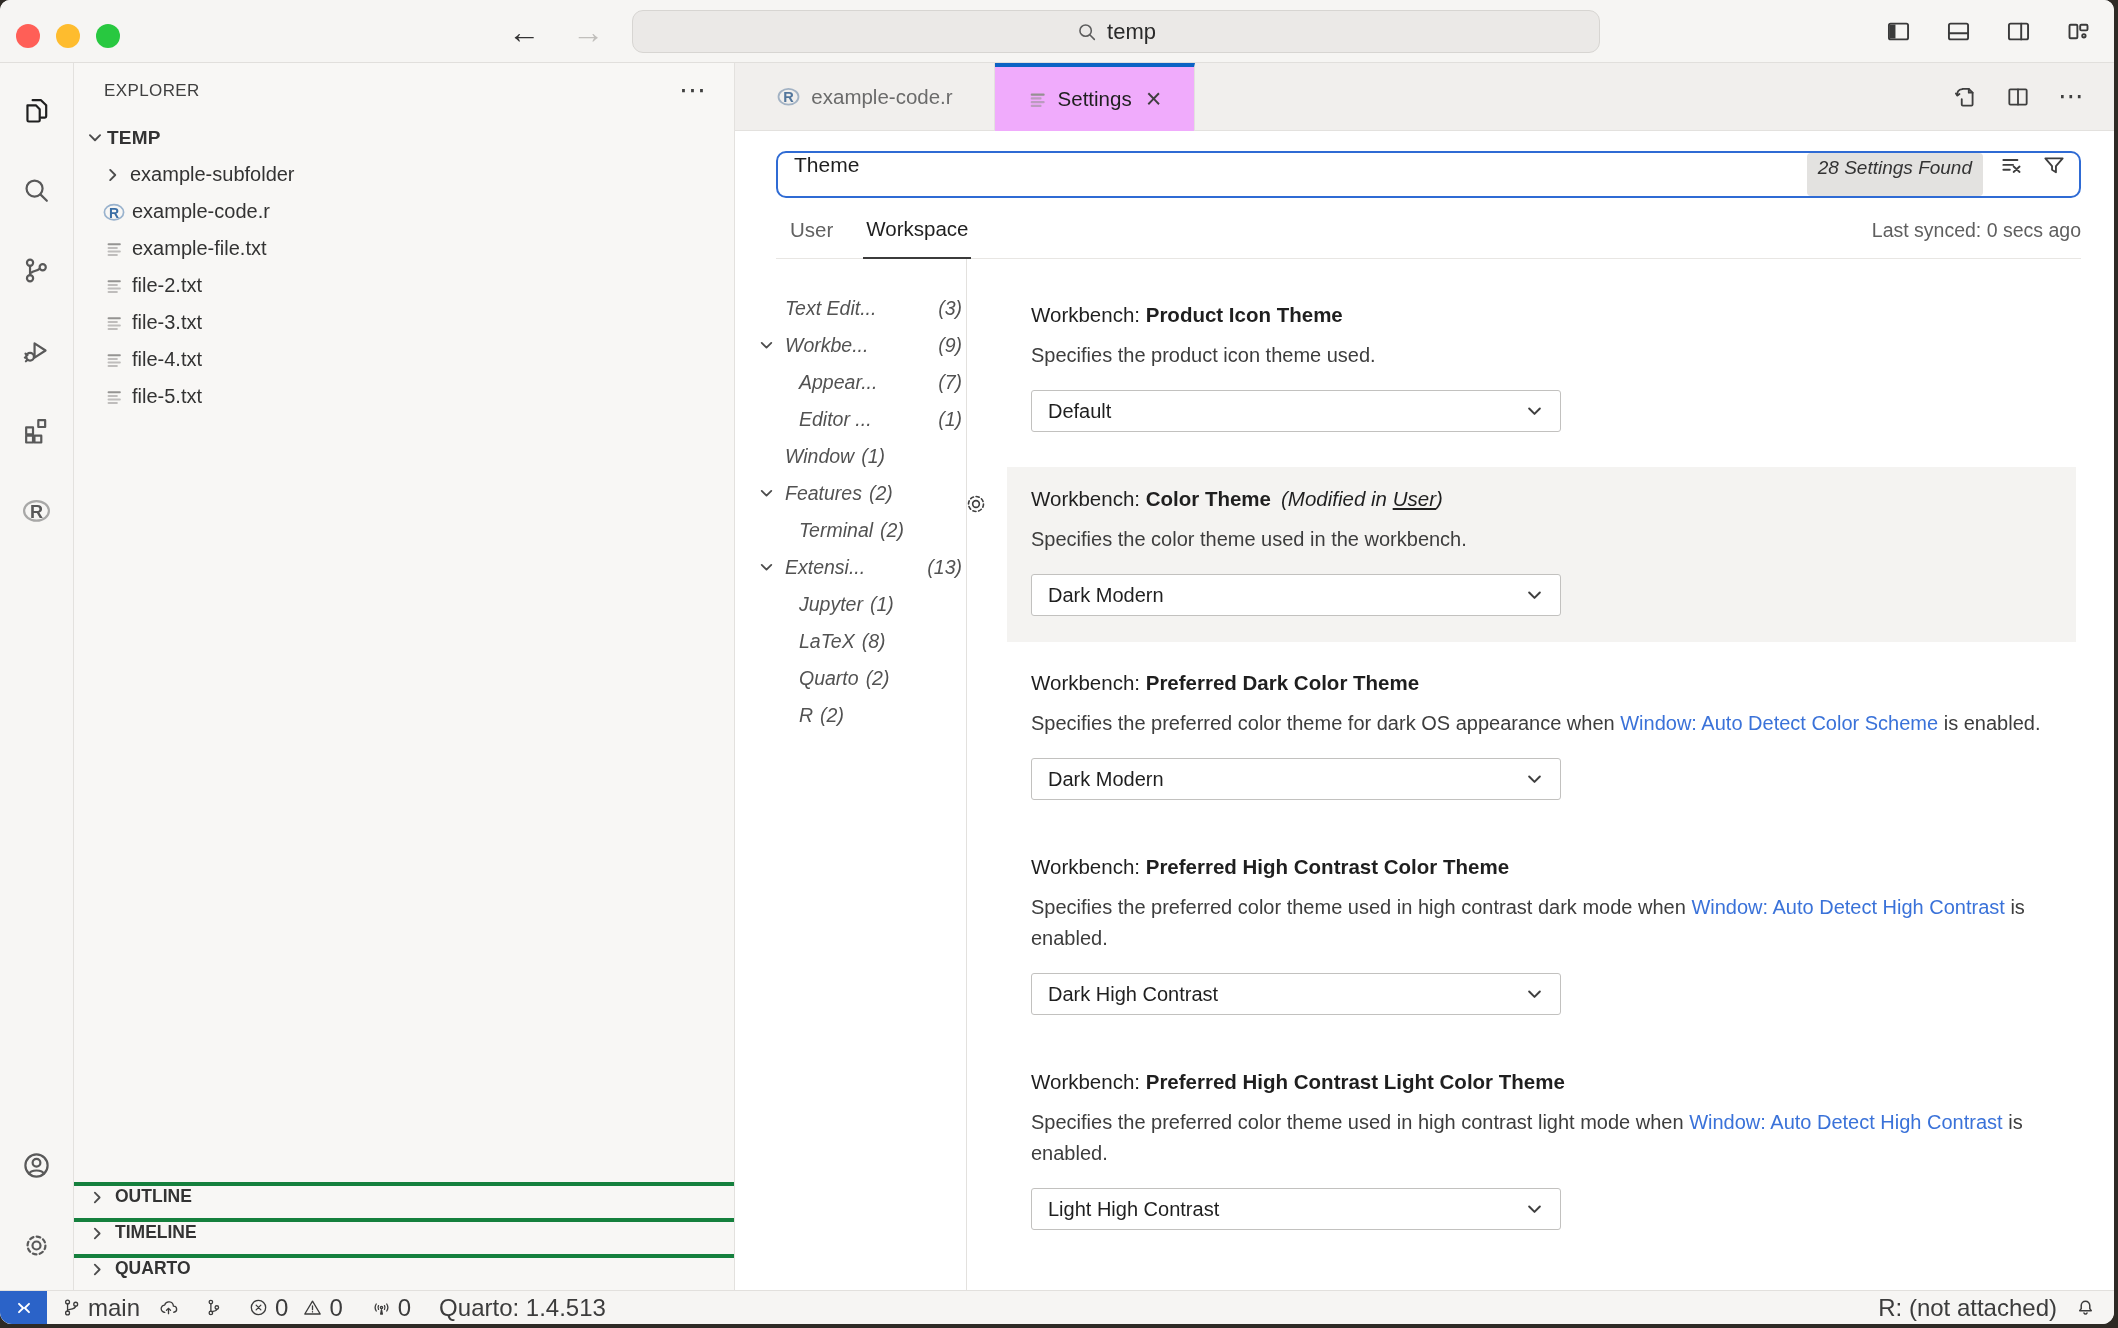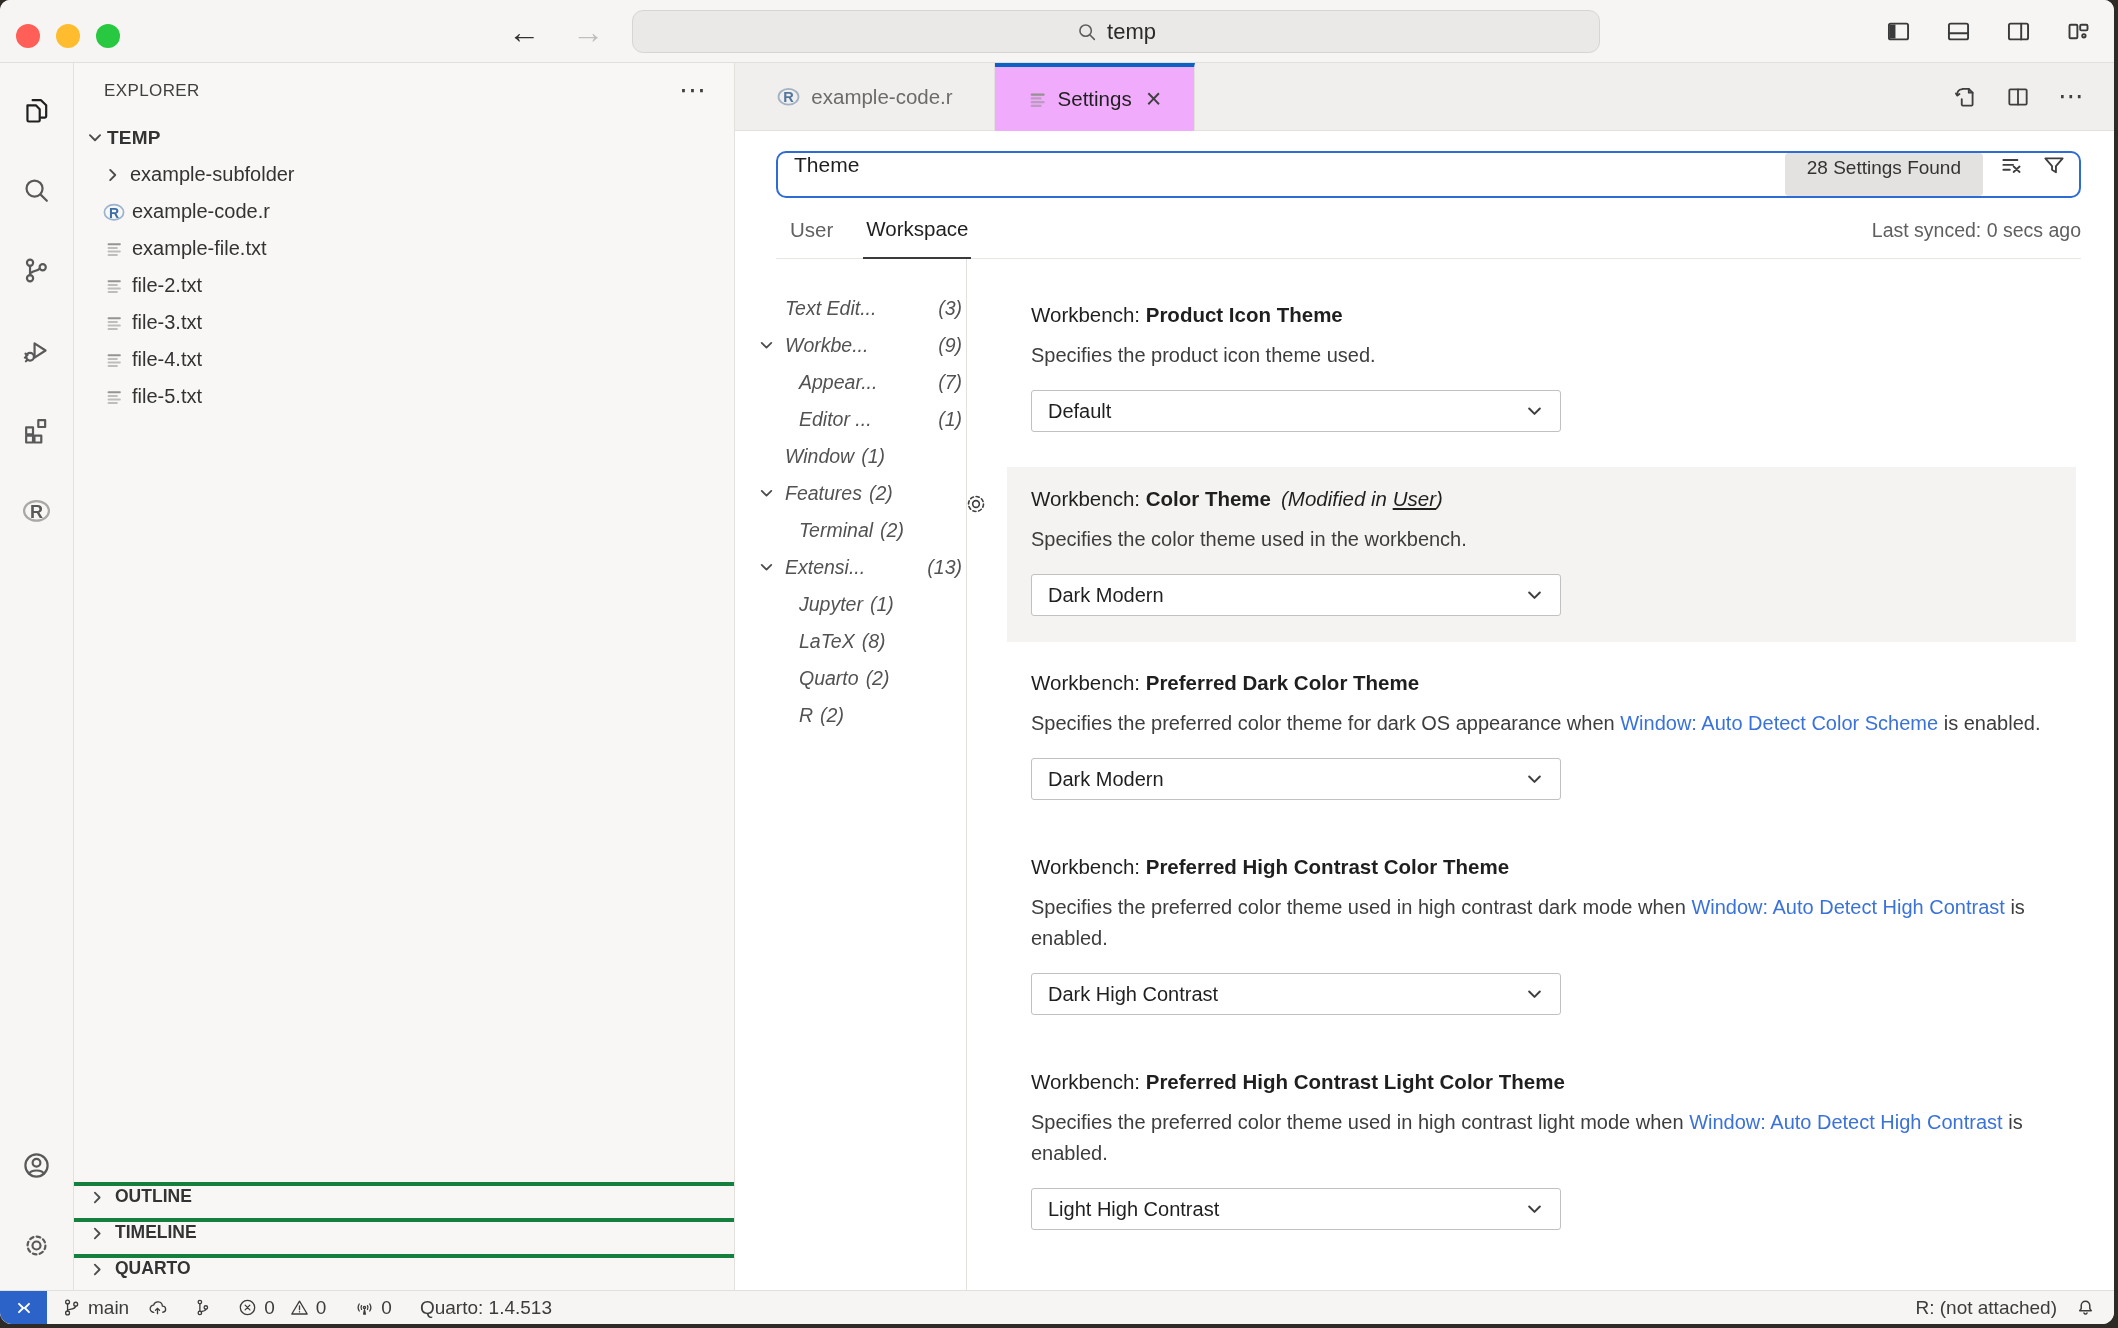--- a/index.html
+++ b/index.html
@@ -75,21 +75,21 @@
   .tab-active .txt-ico { color:#8f8e8c; width:20px; height:20px; }
   .tab-close { font-size:27px; color:#3f3f3f; margin-left:4px; line-height:1; }
   .tab-actions { margin-left:auto; display:flex; align-items:center; gap:27px; padding-right:27px; color:#3f3f3f; }
   .tab-actions .ic { width:26px; height:26px; }
   .tab-actions .dots { font-size:26px; letter-spacing:3px; line-height:0.4; }
 
   
   .settings-pane { flex:1; min-height:0; display:flex; flex-direction:column; padding-top:19px; }
   .settings-search { margin:1px 33px 0 41px; height:47px; flex:none; border:2px solid #2f6bd4; border-radius:10px;
     display:flex; padding:0 12px 0 16px; font-size:21px; color:#1f1f1f; background:#fff; }
-  .ss-badge { margin-left:auto; background:#e3e2e0; border-radius:4px; padding:4px 22px; font-size:19px; color:#333; }
+  .ss-badge { margin-left:auto; background:#e3e2e0; border-radius:4px; padding:4px 11px; font-size:19px; color:#333;font-style:italic; }
   .ss-icon { color:#3f3f3f; margin-left:16px; }
   .ss-icon .ic { width:26px; height:26px; }
   .scope-row { margin:0 33px 0 41px; height:61px; flex:none; display:flex; align-items:flex-end; border-bottom:1px solid #e8e6e3; }
   .scope { padding:0 3px 16px 3px; margin-right:27px; font-size:20.5px; }
   .scope-user { color:#616161; margin-left:11px; }
   .scope-active { color:#1f1f1f; border-bottom:2.5px solid #3b3b3b; margin-bottom:-1px; }
   .last-synced { margin-left:auto; font-size:19.5px; color:#5f5f5f; padding-bottom:16px; }
 
   .settings-content { flex:1; min-height:0; display:flex; }
   .toc { width:231px; flex:none; padding-top:31px; font-size:19.5px; color:#525252;font-style:italic; }
@@ -109,21 +109,21 @@
   .set-title b { font-weight:bold; }
   .set-note { font-style:italic; margin-left:10px; color:#1f1f1f; }
   .set-note .note-link { text-decoration:underline; color:#1f1f1f; }
   .set-desc { margin-top:13px; font-size:20px; line-height:31px; color:#3d3d3d; max-width:1020px; }
   .set-desc .dlink { color:#3a72d9; }
   .select { margin-top:19px; width:530px; height:42px; border:1px solid #c2c1bf; border-radius:3px; background:#fff;
     display:flex; align-items:center; padding:0 16px; font-size:20px; color:#1f1f1f; }
   .select .ic { width:19px; height:19px; margin-left:auto; color:#3f3f3f; }
 
   
-  .statusbar { height:34px; flex:none; background:#f6f5f3; border-top:1px solid #e2e0dd; display:flex; align-items:center; font-size:19px; color:#3c3c3c; }
+  .statusbar { height:34px; flex:none; background:#f6f5f3; border-top:1px solid #e2e0dd; display:flex; align-items:center; font-size:24px; color:#3c3c3c; }
   .remote-btn { width:47px; height:100%; background:#2b63c8; color:#fff; display:flex; align-items:center; justify-content:center; flex:none; }
   .remote-btn .ic { width:20px; height:20px; stroke-width:2.3; }
   .sb-item { display:flex; align-items:center; gap:6px; }
   .sb-item .ic { width:21px; height:21px; stroke-width:1.5; }
   .ml14{margin-left:14px;} .ml18{margin-left:18px;} .ml24{margin-left:24px;} .ml28{margin-left:28px;}
   .sb-right { margin-left:auto; display:flex; align-items:center; gap:18px; padding-right:18px; }
 </style>
 </head>
 <body>
 

